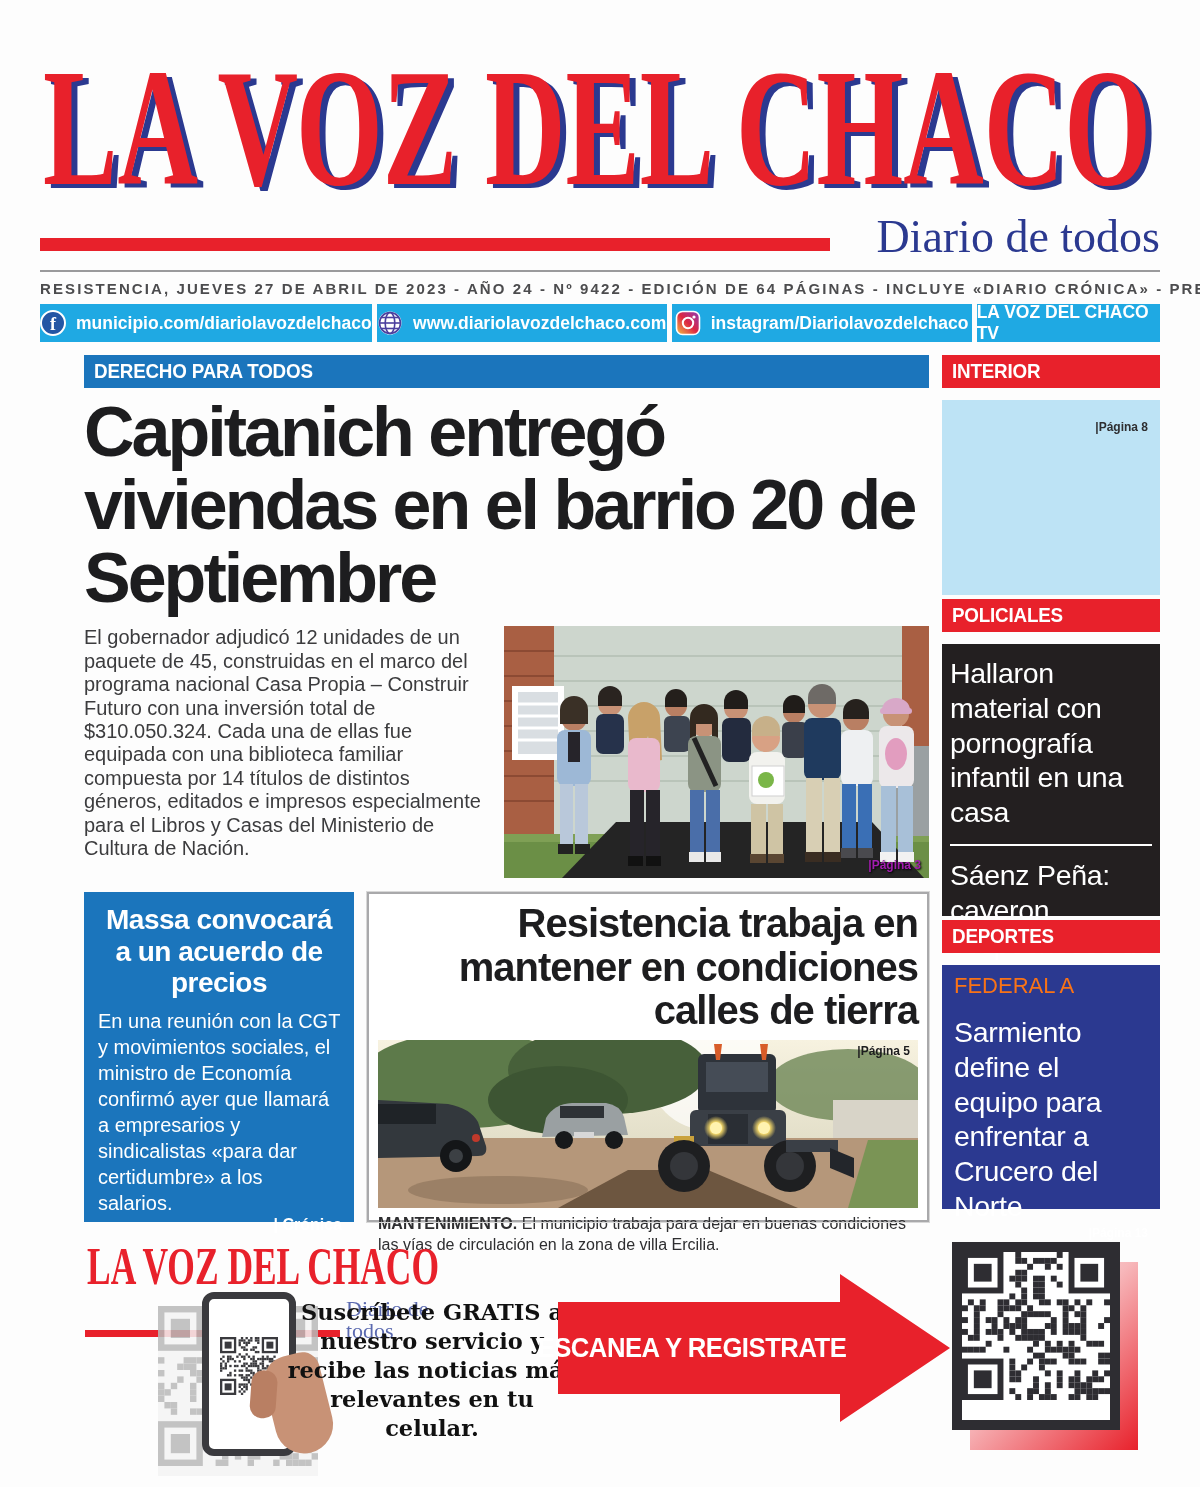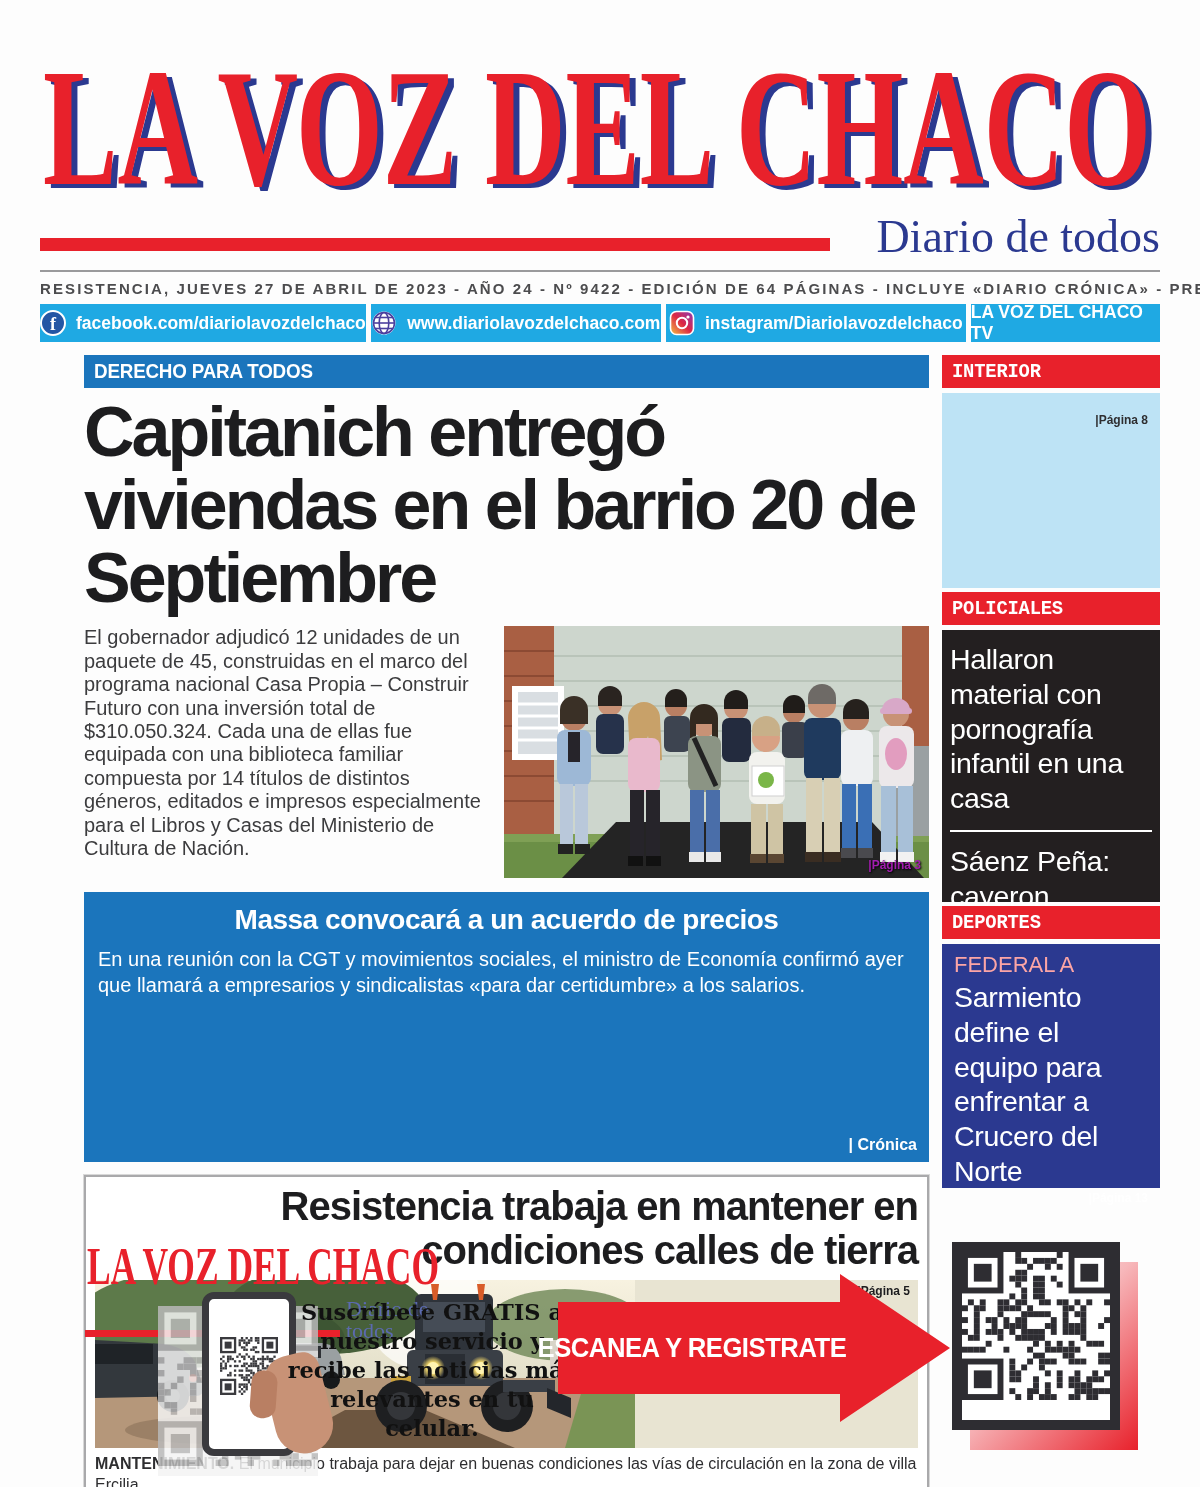--- a/index.html
+++ b/index.html
@@ -34,21 +34,21 @@
   .blue-bar{background:#1b75bc;} .red-bar{background:#e8212b;}
 
   .headline{font-size:70px;line-height:1.04;font-weight:bold;letter-spacing:-3px;color:#1d1d1f;
             margin-top:8px;}
   .lead-row{display:flex;gap:16px;margin-top:12px;height:252px;}
   .lead-body{flex:1;font-size:20px;line-height:1.17;color:#3c3c3e;}
   .lead-photo{flex:0 0 425px;position:relative;background:#cdd6cd;}
   .pageref{font-weight:bold;font-size:12px;}
   .photo-ref{position:absolute;right:8px;bottom:6px;color:#a21caf;text-shadow:1px 1px 2px #000;}
 
-  .row2{display:flex;gap:13px;margin-top:14px;height:330px;flex-direction:column;}
+  .row2{display:flex;gap:13px;margin-top:14px;height:330px;}
   .massa{flex:0 0 270px;background:#1b75bc;color:#fff;padding:12px 12px 8px;box-sizing:border-box;
          display:flex;flex-direction:column;}
   .massa h2{margin:0;font-size:28px;line-height:1.12;text-align:center;letter-spacing:-0.5px;}
   .massa p{margin:10px 2px 0;font-size:20px;line-height:1.3;}
   .massa .src{margin-top:auto;text-align:right;font-weight:bold;font-size:16px;}
 
   .streets{flex:1;border:2px solid #a9a9ab;outline:1px solid #d8d8d8;background:#fff;
            padding:6px 9px;box-sizing:border-box;display:flex;flex-direction:column;}
   .streets h2{margin:2px 0 8px;font-size:40px;line-height:1.08;text-align:right;letter-spacing:-1px;}
   .streets .ph{position:relative;height:168px;background:#e8e4d2;}
@@ -57,23 +57,23 @@
 
   
   .sideblock{box-sizing:border-box;}
   .interior-box{background:#bde3f5;color:#3f3f41;padding:10px 12px 8px;height:195px;margin-bottom:4px;}
   .side-h{font-size:28.5px;line-height:1.22;letter-spacing:-0.3px;}
   .interior-box .pageref{text-align:right;color:#2e2e30;margin-top:10px;}
   .policiales-box{background:#231f20;color:#fff;padding:12px 8px 8px;height:272px;margin-bottom:4px;}
   .policiales-box hr{border:none;border-top:2px solid #fff;margin:14px 0 12px;}
   .policiales-box .pageref{text-align:right;margin-top:4px;}
   .deportes-box{background:#2b3990;color:#fff;padding:8px 12px 8px;height:244px;}
-  .sublabel{color:#fca5a5;font-size:22px;margin-bottom:2px;}
+  .sublabel{color:#f97316;font-size:22px;margin-bottom:16px;}
   .deportes-box .pageref{text-align:right;margin-top:2px;}
-  .colR .secbar{margin-bottom:5px;font-family:Liberation Mono, monospace;}
+  .colR .secbar{margin-bottom:12px;}
 
   
   .promo{position:relative;height:235px;margin-top:14px;}
   .plogo{position:absolute;left:45px;top:2px;width:395px;}
   .plogo-row{display:flex;align-items:flex-end;}
   .plogo-rule{flex:0 0 255px;height:7px;background:#e8212b;margin-bottom:5px;}
   .plogo-tag{font-family:"Liberation Serif",serif;color:#5b6ab0;font-size:22px;line-height:1;padding-left:6px;}
   .subscribe{position:absolute;left:242px;top:62px;width:300px;text-align:center;
              font-family:"DejaVu Serif",serif;font-weight:bold;font-size:22.5px;line-height:1.28;color:#111;}
   .phonebox{position:absolute;left:118px;top:56px;width:160px;height:170px;}
@@ -114,21 +114,21 @@
     <div class="topline">RESISTENCIA, JUEVES 27 DE ABRIL DE 2023 - AÑO 24 - Nº 9422 - EDICIÓN DE 64 PÁGINAS - INCLUYE «DIARIO CRÓNICA» - PRECIO $150</div>
 
     <div class="social">
       <div class="seg fb">
         <span class="icn">
           <svg viewBox="0 0 26 26">
               <circle cx="13" cy="13" r="12" fill="#2456a4" stroke="#fff" stroke-width="2"></circle>
           <text x="13" y="20" text-anchor="middle" font-family="Liberation Serif,serif" font-weight="bold" font-size="18" fill="#fff">f</text>
             </svg>
         </span>
-        <span>facebook.com/diariolavozdelchaco</span>
+        <span>municipio.com/diariolavozdelchaco</span>
       </div>
       <div class="seg web">
         <span class="icn">
           <svg viewBox="0 0 26 26">
               <circle cx="13" cy="13" r="11.5" fill="#fff"></circle>
           <g stroke="#4b3f9e" stroke-width="1.6" fill="none">
             <circle cx="13" cy="13" r="10.5"></circle>
                 <ellipse cx="13" cy="13" rx="4.8" ry="10.5"></ellipse>
             <line x1="2.5" y1="13" x2="23.5" y2="13"></line>
                 <line x1="4" y1="7.5" x2="22" y2="7.5"></line>

